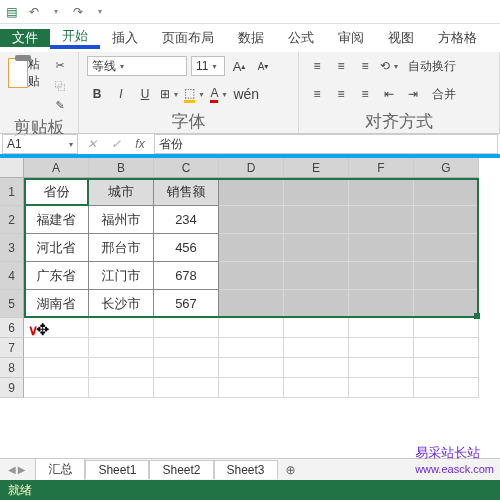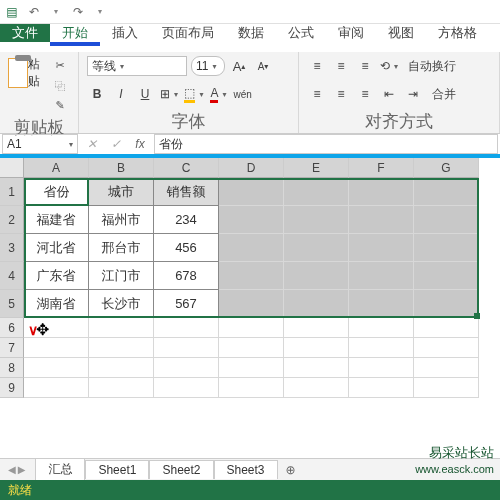--- a/index.html
+++ b/index.html
@@ -5,41 +5,41 @@
 * { box-sizing: border-box; margin: 0; padding: 0; font-family: "Microsoft YaHei", sans-serif; }
 body { background: #fff; font-size: 12px; color: #333; width: 500px; height: 500px; overflow: hidden; position: relative; }
 
 
 .titlebar { background: #fff; height: 24px; display: flex; align-items: center; padding: 0 4px; border-bottom: 1px solid #e0e0e0; }
 .titlebar .tb-icon { width: 16px; height: 16px; margin-right: 6px; display: inline-flex; align-items: center; justify-content: center; font-size: 12px; }
 .tb-save { color: #217346; }
 .tb-undo, .tb-redo { color: #666; }
 
 
-.tabs { display: flex; align-items: flex-start; height: 28px; background: #fff; }
+.tabs { display: flex; align-items: center; height: 28px; background: #fff; }
 .tab { padding: 0 12px; display: flex; align-items: center; font-size: 13px; color: #444; cursor: pointer; }
 .tab.file { background: #217346; color: #fff; }
 .tab.active { color: #217346; border-bottom: 4px solid #1d4ed8; }
 
 
 .ribbon { background: #f3f3f3; border-bottom: 1px solid #ccc; display: flex; height: 82px; }
 .group { border-right: 1px solid #d8d8d8; padding: 4px 8px 2px 8px; display: flex; flex-direction: column; }
 .group-label { text-align: center; font-size: 17px; color: #666; margin-top: auto; padding-top: 2px; }
 .group-body { display: flex; align-items: flex-start; gap: 6px; flex: 1; }
 
 .paste-btn { display: flex; flex-direction: row; align-items: center; width: 36px; cursor: pointer; }
 .paste-icon { width: 28px; height: 30px; background: #fff; border: 1px solid #e8a33d; position: relative; }
 .paste-icon::before { content: ""; position: absolute; top: -4px; left: 6px; width: 16px; height: 6px; background: #888; border-radius: 2px; }
 .mini-col { display: flex; flex-direction: column; gap: 2px; }
 .mini-btn { width: 20px; height: 18px; display: flex; align-items: center; justify-content: center; font-size: 11px; color: #555; cursor: pointer; }
 
 .font-row { display: flex; align-items: center; gap: 4px; margin-bottom: 4px; }
 .font-select { border: 1px solid #c0c0c0; background: #fff; padding: 1px 4px; font-size: 12px; height: 20px; display: flex; align-items: center; }
 .font-name { width: 100px; }
-.font-size { width: 34px; border-radius: 9px; }
+.font-size { width: 34px; }
 .dd-arrow { font-size: 8px; color: #666; margin-left: 4px; }
 .rb-btn { min-width: 20px; height: 20px; display: flex; align-items: center; justify-content: center; font-size: 12px; color: #444; cursor: pointer; border: 1px solid transparent; }
 .bold { font-weight: bold; }
 .italic { font-style: italic; }
 .underline { text-decoration: underline; }
 
 
 .fbar { display: flex; align-items: center; height: 24px; border-bottom: 4px solid #0ea5e9; background: #fff; }
 .namebox { width: 76px; border: 1px solid #ccc; height: 20px; margin: 2px; padding: 0 4px; display: flex; align-items: center; justify-content: space-between; }
 .fx-btn { width: 24px; text-align: center; font-style: italic; color: #666; cursor: pointer; }
@@ -71,24 +71,24 @@
 
 
 .sheets { position: absolute; bottom: 20px; left: 0; right: 0; height: 22px; background: #f3f3f3; border-top: 1px solid #ccc; display: flex; align-items: center; padding-left: 8px; }
 .sheet-nav { display: flex; gap: 2px; margin-right: 10px; }
 .sheet-nav span { color: #999; font-size: 10px; cursor: pointer; }
 .sheet-tab { padding: 2px 12px; border: 1px solid #ccc; background: #fff; font-size: 12px; cursor: pointer; border-bottom: none; }
 .sheet-tab.active { border-bottom: 2px solid #217346; font-weight: 500; }
 .sheet-add { padding: 0 8px; color: #666; cursor: pointer; }
 
 
-.status { position: absolute; bottom: 0; left: 0; right: 0; height: 20px; background: #217346; color: #fde047; display: flex; align-items: center; padding: 0 8px; font-size: 12px; }
-
-
-.watermark { position: absolute; right: 6px; bottom: 24px; text-align: right; font-size: 13px; color: #14532d; line-height: 1.3; pointer-events: none; }
+.status { position: absolute; bottom: 0; left: 0; right: 0; height: 20px; background: #217346; color: #fef9c3; display: flex; align-items: center; padding: 0 8px; font-size: 12px; }
+
+
+.watermark { position: absolute; right: 6px; bottom: 24px; text-align: left; font-size: 13px; color: #6d28d9; line-height: 1.3; pointer-events: none; }
 .watermark .url { font-size: 11px; }
 </style>
 </head>
 <body>
 
 <div class="titlebar">
   <span class="tb-icon tb-save">▤</span>
   <span class="tb-icon tb-undo">↶</span>
   <span class="tb-icon" style="font-size:8px;color:#888">▾</span>
   <span class="tb-icon tb-redo">↷</span>
@@ -143,21 +143,21 @@
         <div class="rb-btn underline">U</div>
         <div class="rb-btn">⊞<span class="dd-arrow">▾</span></div>
         <div class="rb-btn">
             <span style="border-bottom:3px solid #ffc000">⬚</span>
             <span class="dd-arrow">▾</span>
           </div>
         <div class="rb-btn">
             <span style="border-bottom:3px solid #d00">A</span>
             <span class="dd-arrow">▾</span>
           </div>
-        <div class="rb-btn" style="font-size:10px">wén</div>
+        <div class="rb-btn" style="font-size:14px">wén</div>
       </div>
     </div>
     <div class="group-label">字体</div>
   </div>
 
   <div class="group" style="flex:1">
     <div class="group-body" style="flex-direction:column;gap:4px;">
       <div class="font-row">
         <div class="rb-btn">≡</div>
         <div class="rb-btn">≡</div>

